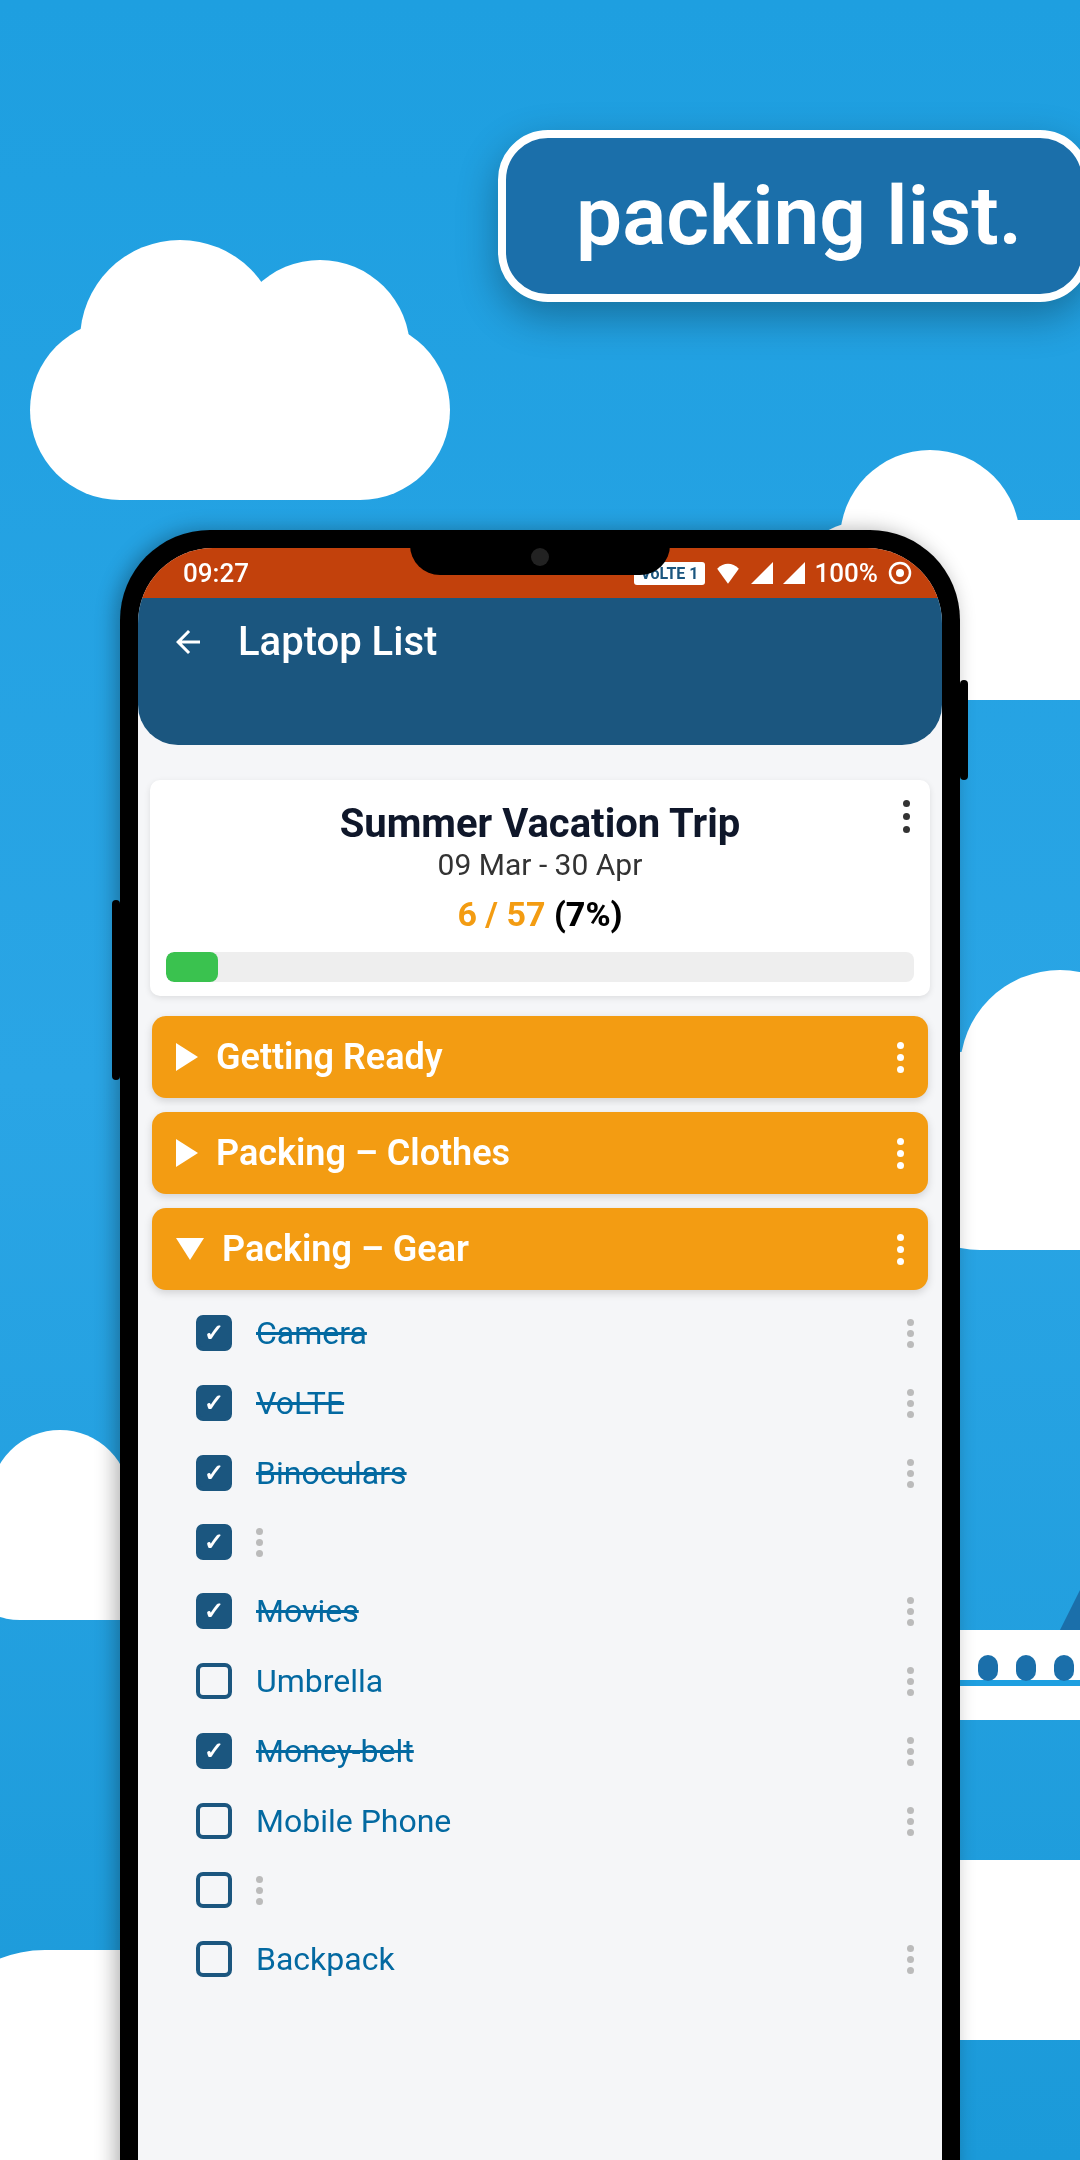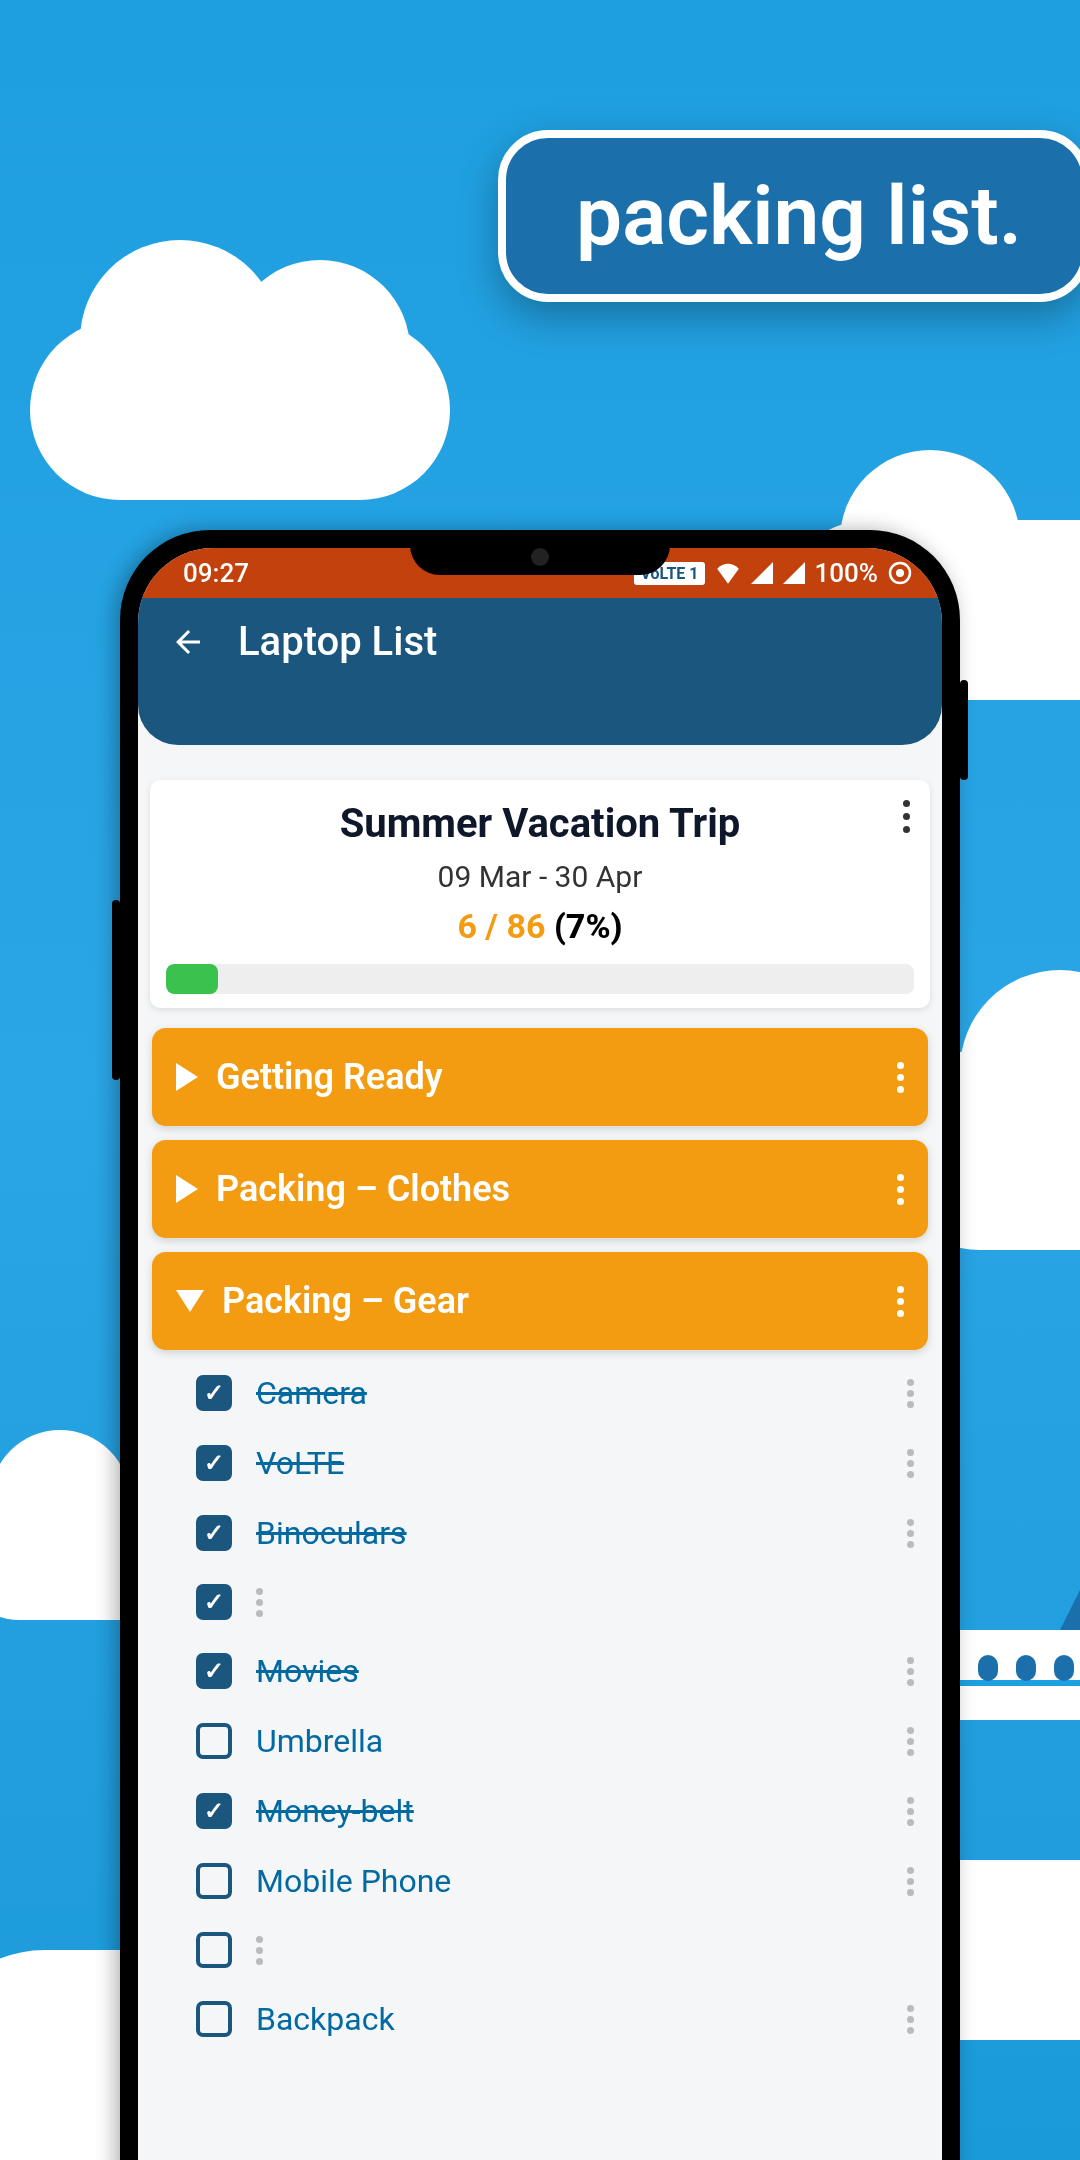--- a/index.html
+++ b/index.html
@@ -200,21 +200,20 @@
 .trip-title {
   text-align: center;
   color: #0f172a;
   font-size: 40px;
   font-weight: 700;
 }
 .trip-dates {
   text-align: center;
   color: #333;
   font-size: 30px;
-  margin-top: 12px;
 }
 .trip-progress-text {
   text-align: center;
   margin-top: 12px;
   font-size: 34px;
 }
 .progress-count { color: #f39c12; font-weight: 700; }
 .progress-pct { color: #000; font-weight: 800; }
 .progress-bar {
   margin-top: 18px;
@@ -228,21 +227,21 @@
   background: #3ac24f;
   border-radius: 8px;
   width: 7%;
 }
 
 
 .category {
   background: #f39c12;
   margin: 14px 14px 0 14px;
   border-radius: 14px;
-  padding: 28px 24px;
+  padding: 20px 24px;
   display: flex;
   align-items: center;
   gap: 18px;
   color: #fff;
   box-shadow: 0 3px 8px rgba(0,0,0,0.15);
 }
 .cat-icon {
   width: 0;
   height: 0;
 }
@@ -386,21 +385,21 @@
         <div class="trip-card-menu">
           <div class="dot dark"></div>
             <div style="height:6px"></div>
           <div class="dot dark"></div>
             <div style="height:6px"></div>
           <div class="dot dark"></div>
         </div>
         <div class="trip-title">Summer Vacation Trip</div>
         <div class="trip-dates">09 Mar - 30 Apr</div>
         <div class="trip-progress-text">
-          <span class="progress-count">6 / 86</span>
+          <span class="progress-count">6 / 57</span>
           <span class="progress-pct">(7%)</span>
         </div>
         <div class="progress-bar">
           <div class="progress-fill"></div>
         </div>
       </div>
 
       <div class="category">
         <div class="cat-icon collapsed"></div>
         <div class="cat-label">Getting Ready</div>

